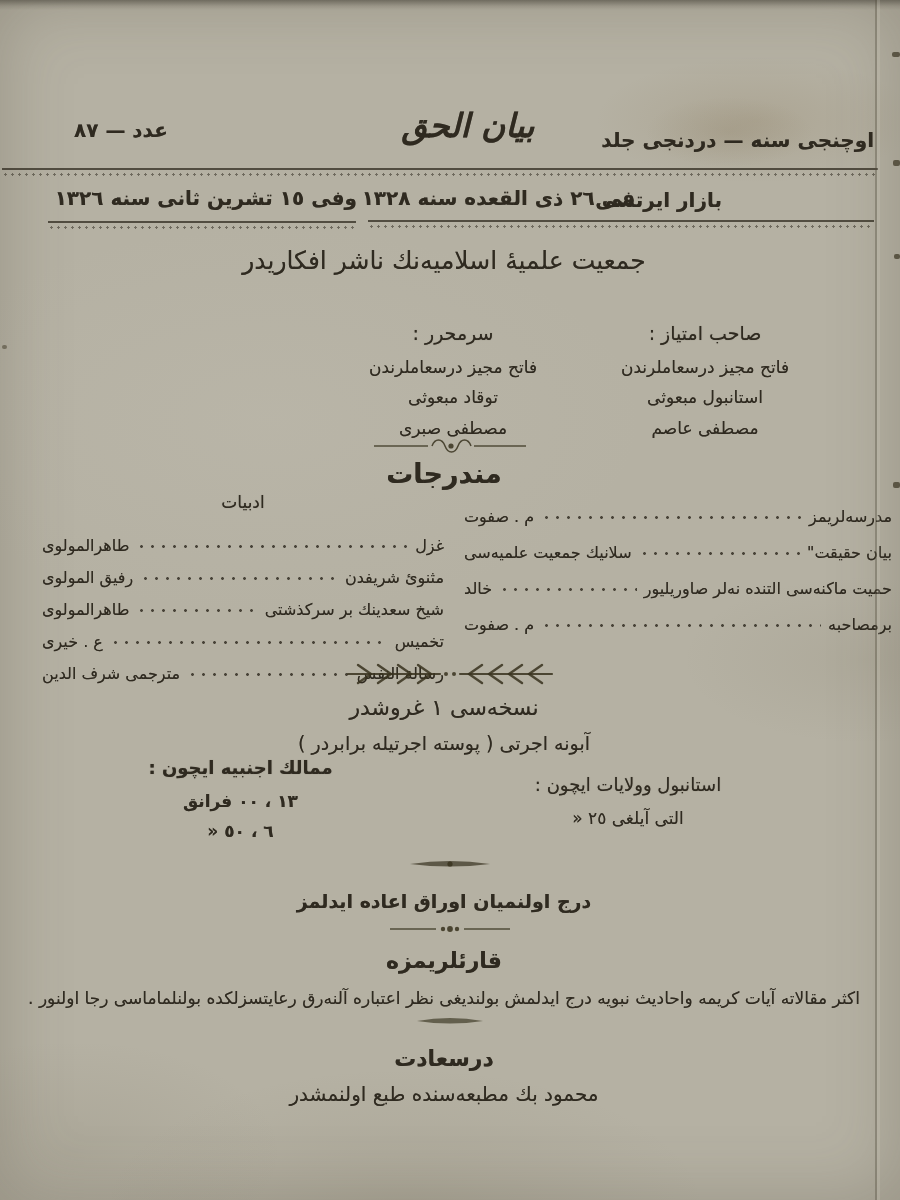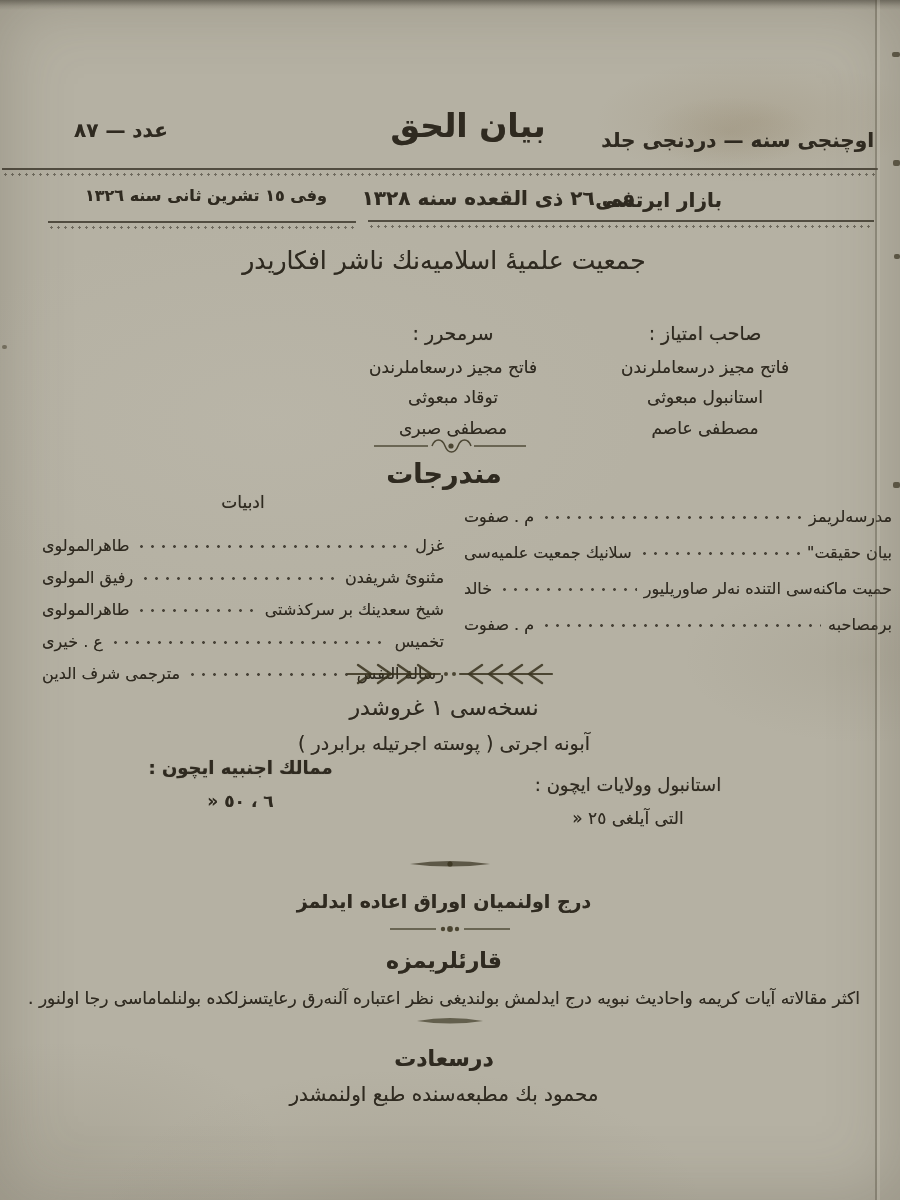--- a/index.html
+++ b/index.html
@@ -60,28 +60,28 @@
   .tick{position:absolute;background:#474130;border-radius:2px;opacity:.8;}
 </style>
 </head>
 <body>
 
 <div class="page">
 
   <div class="top-band"></div>
 
   <div class="txt b" style="top:128px;right:26px;font-size:20px;">اوچنجى سنه — دردنجى جلد</div>
-  <div class="txt b" style="top:106px;left:52%;transform:translateX(-50%);font-size:33px;">بيان الحق</div>
+  <div class="txt b" style="top:106px;left:52%;transform:translateX(-50%);font-size:33px;font-style:italic;">بيان الحق</div>
   <div class="txt b" style="top:118px;left:74px;font-size:20px;">عدد — ٨٧</div>
 
   <div class="rule" style="top:168px;left:2px;width:876px;"></div>
 
   <div class="txt b" style="top:188px;right:178px;font-size:20px;">بازار ايرتسى</div>
   <div class="txt b" style="top:186px;left:385px;width:250px;text-align:center;font-size:20px;">فى ٢٦ ذى القعده سنه ١٣٢٨</div>
-  <div class="txt b" style="top:186px;left:85px;width:272px;text-align:left;font-size:16px;">وفى ١٥ تشرين ثانى سنه ١٣٢٦</div>
+  <div class="txt b" style="top:186px;left:85px;width:272px;text-align:center;font-size:20px;">وفى ١٥ تشرين ثانى سنه ١٣٢٦</div>
 
   <div class="rule" style="top:220px;left:368px;width:506px;"></div>
   <div class="rule" style="top:221px;left:48px;width:308px;"></div>
 
   <div class="txt center" style="top:246px;font-size:25px;">جمعيت علميهٔ اسلاميه‌نك ناشر افكاريدر</div>
 
   <div class="col" style="top:322px;right:55px;width:280px;">
     <div class="role">صاحب امتياز :</div>
     <div class="line">فاتح مجيز درسعاملرندن</div>
     <div class="line">استانبول مبعوثى</div>
@@ -170,20 +170,21 @@
 
   <div class="txt center" style="top:695px;font-size:22px;">نسخه‌سى ١ غروشدر</div>
   <div class="txt center" style="top:732px;font-size:19px;">آبونه اجرتى ( پوسته اجرتيله برابردر )</div>
 
   <div class="col" style="top:774px;right:152px;width:240px;">
     <div class="role" style="font-size:18px;">استانبول وولايات ايچون :</div>
     <div class="line">التى آيلغى ٢٥ «</div>
   </div>
   <div class="col" style="top:757px;left:118px;width:245px;font-weight:bold;">
     <div class="role" style="font-size:18px;">ممالك اجنبيه ايچون :</div>
+    <div class="line">١٣ ، ٠٠ فرانق</div>
     <div class="line">٦ ، ٥٠ «</div>
   </div>
 
   <div class="orn" style="top:858px;">
     <svg width="84" height="12" viewBox="0 0 84 12">
       <path d="M2 6 Q42 0 82 6 Q42 11 2 6 Z" fill="#38321f" opacity=".7"></path>
       <circle cx="42" cy="6" r="2.6" fill="#38321f" opacity=".85"></circle>
     </svg>
   </div>
 

